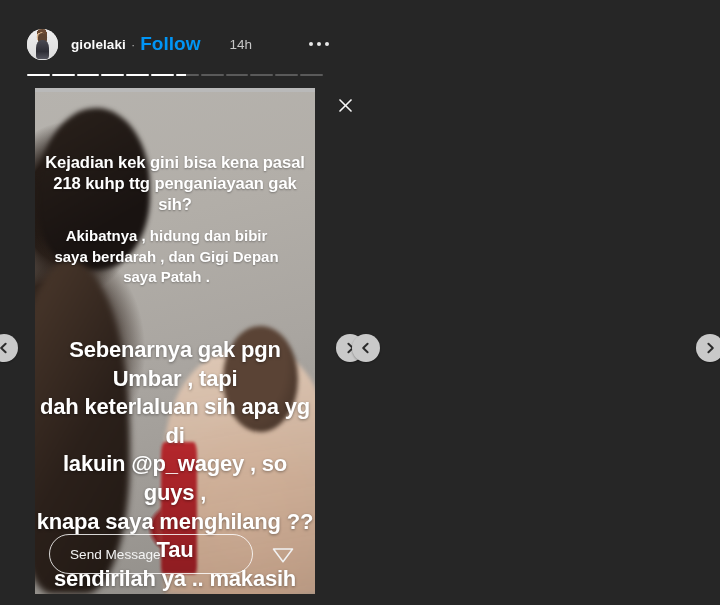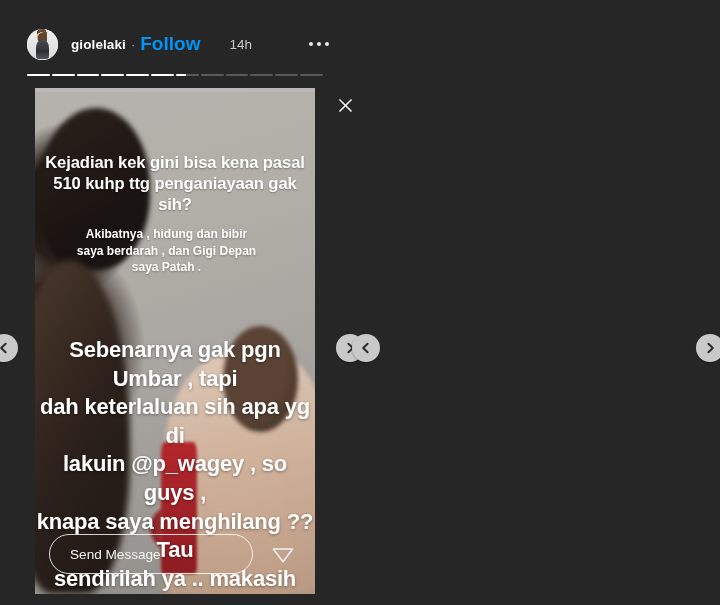--- a/index.html
+++ b/index.html
@@ -233,21 +233,21 @@
     font-size: 16.6px;
     font-weight: bold;
     line-height: 1.28;
     letter-spacing: -0.1px;
     text-shadow: 0 1px 2px rgba(0,0,0,.35);
   }
   .ov-l2 {
     left: 7px;
     right: 24px;
     top: 138px;
-    font-size: 12px;
+    font-size: 15px;
     font-weight: bold;
     line-height: 1.38;
     text-shadow: 0 1px 2px rgba(0,0,0,.3);
   }
   .ov-l3 {
     left: 0px;
     right: 0px;
     top: 248px;
     font-size: 22px;
     font-weight: bold;
@@ -365,21 +365,21 @@
     <div class="media">
       <div class="photo-left">
         <div class="head-dark"></div>
         <div class="arm"></div>
         <div class="child"></div>
         <div class="child-head"></div>
         <div class="red-obj"></div>
       </div>
       <div class="media-top-edge"></div>
 
-      <div class="overlay-text ov-l1">Kejadian kek gini bisa kena pasal 510 kuhp ttg penganiayaan gak sih?</div>
+      <div class="overlay-text ov-l1">Kejadian kek gini bisa kena pasal 218 kuhp ttg penganiayaan gak sih?</div>
       <div class="overlay-text ov-l2">Akibatnya , hidung dan bibir
 saya berdarah , dan Gigi Depan
 saya Patah .</div>
       <div class="overlay-text ov-l3">Sebenarnya gak pgn Umbar , tapi
 dah keterlaluan sih apa yg di
 lakuin @p_wagey , so guys ,
 knapa saya menghilang ?? Tau
 sendirilah ya .. makasih
 @p_wagey , GBU with ur family .</div>
 

